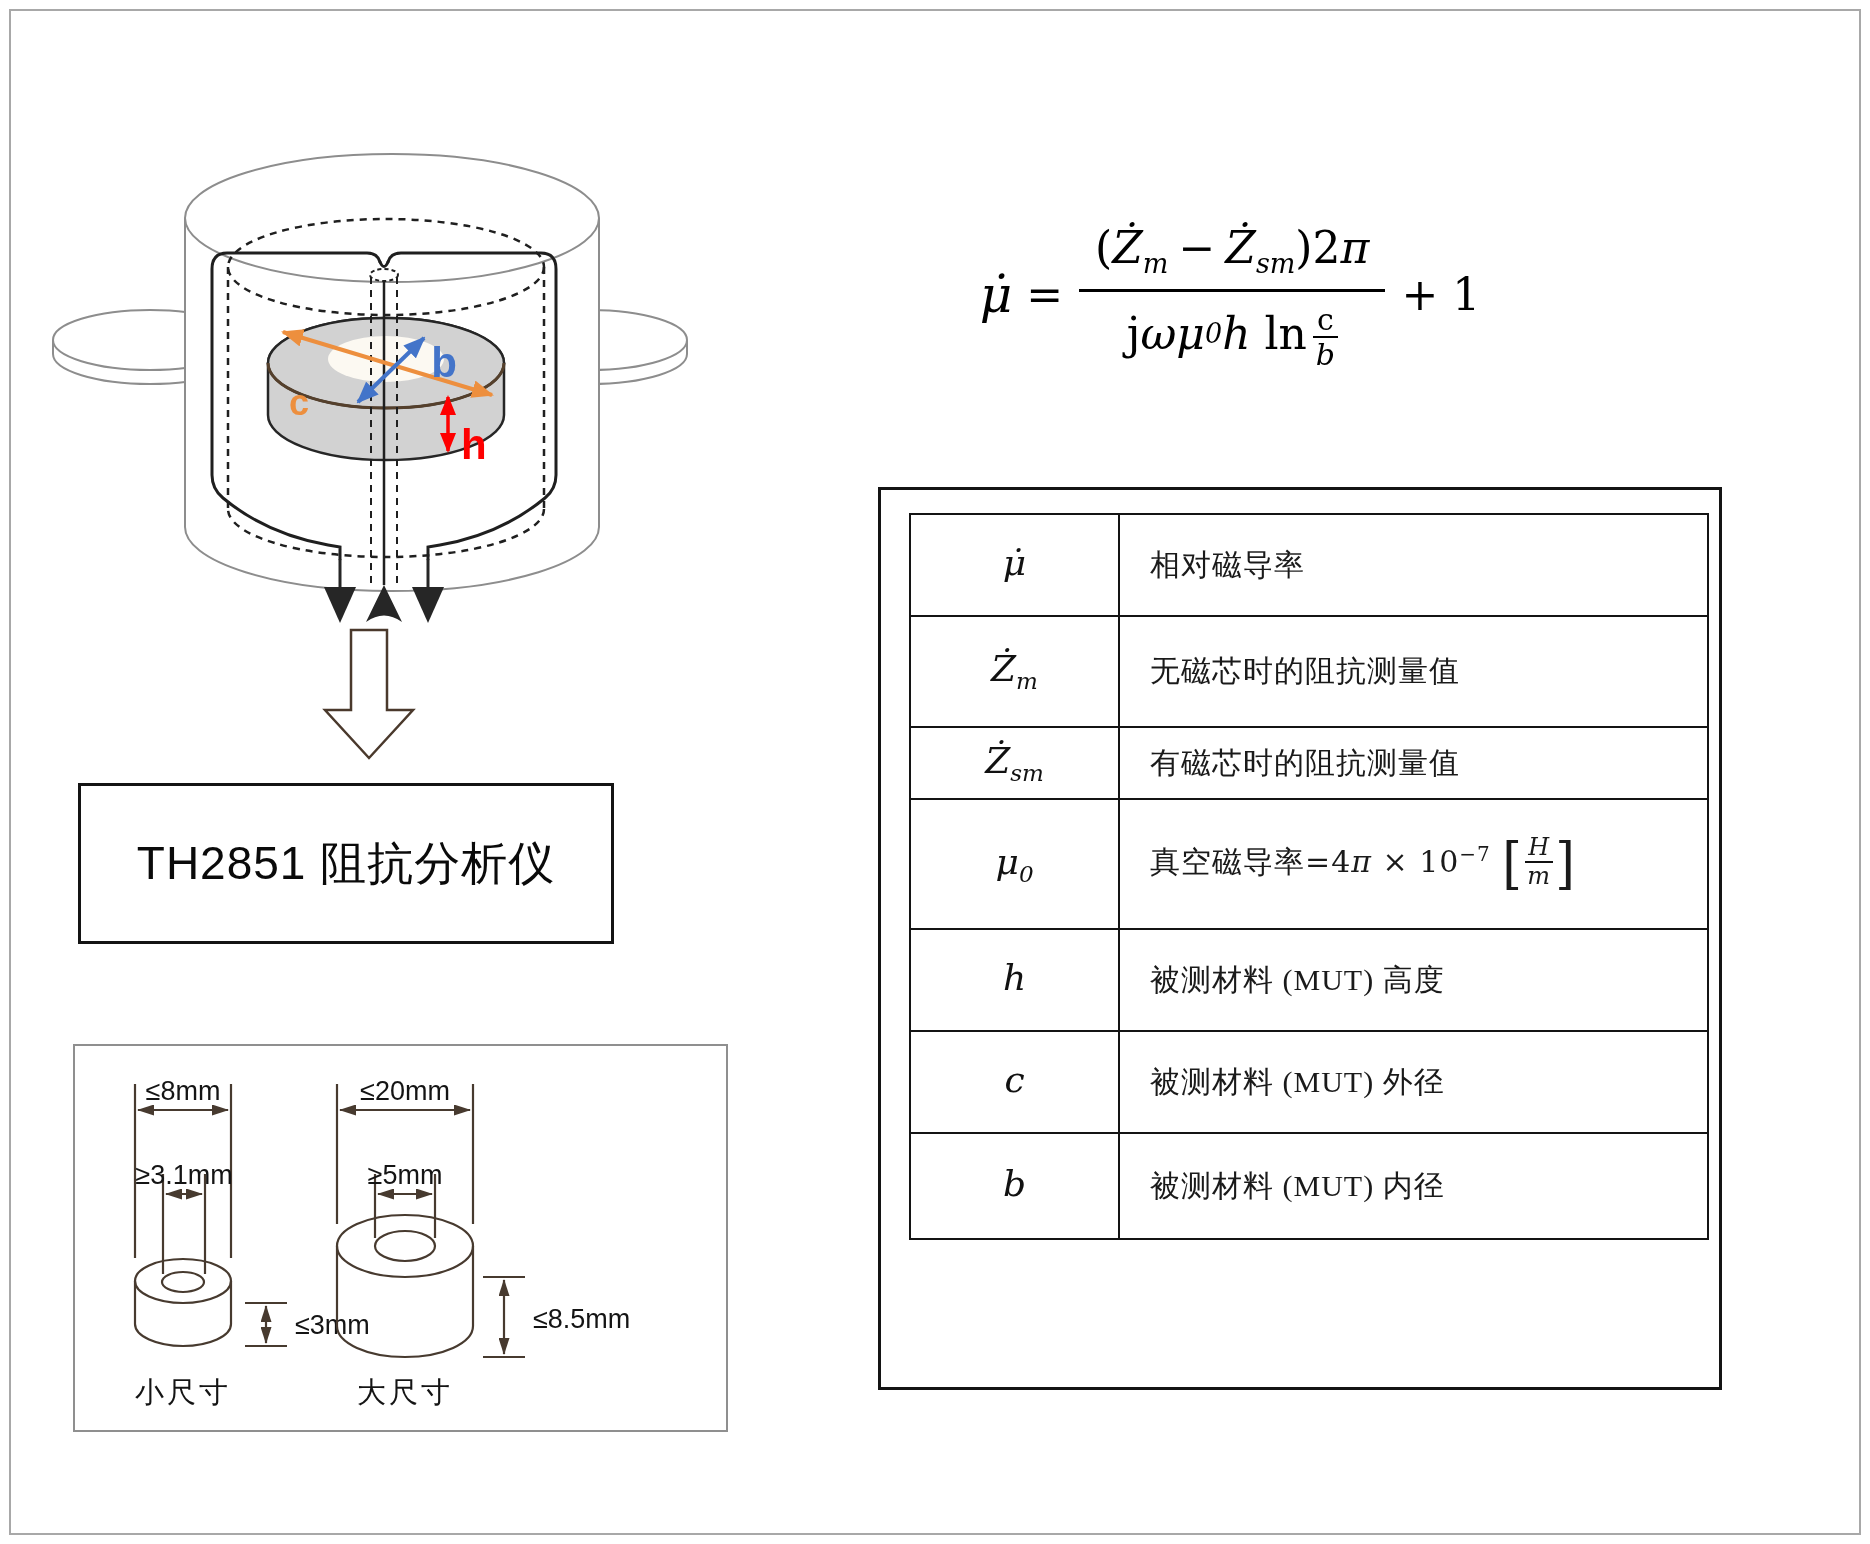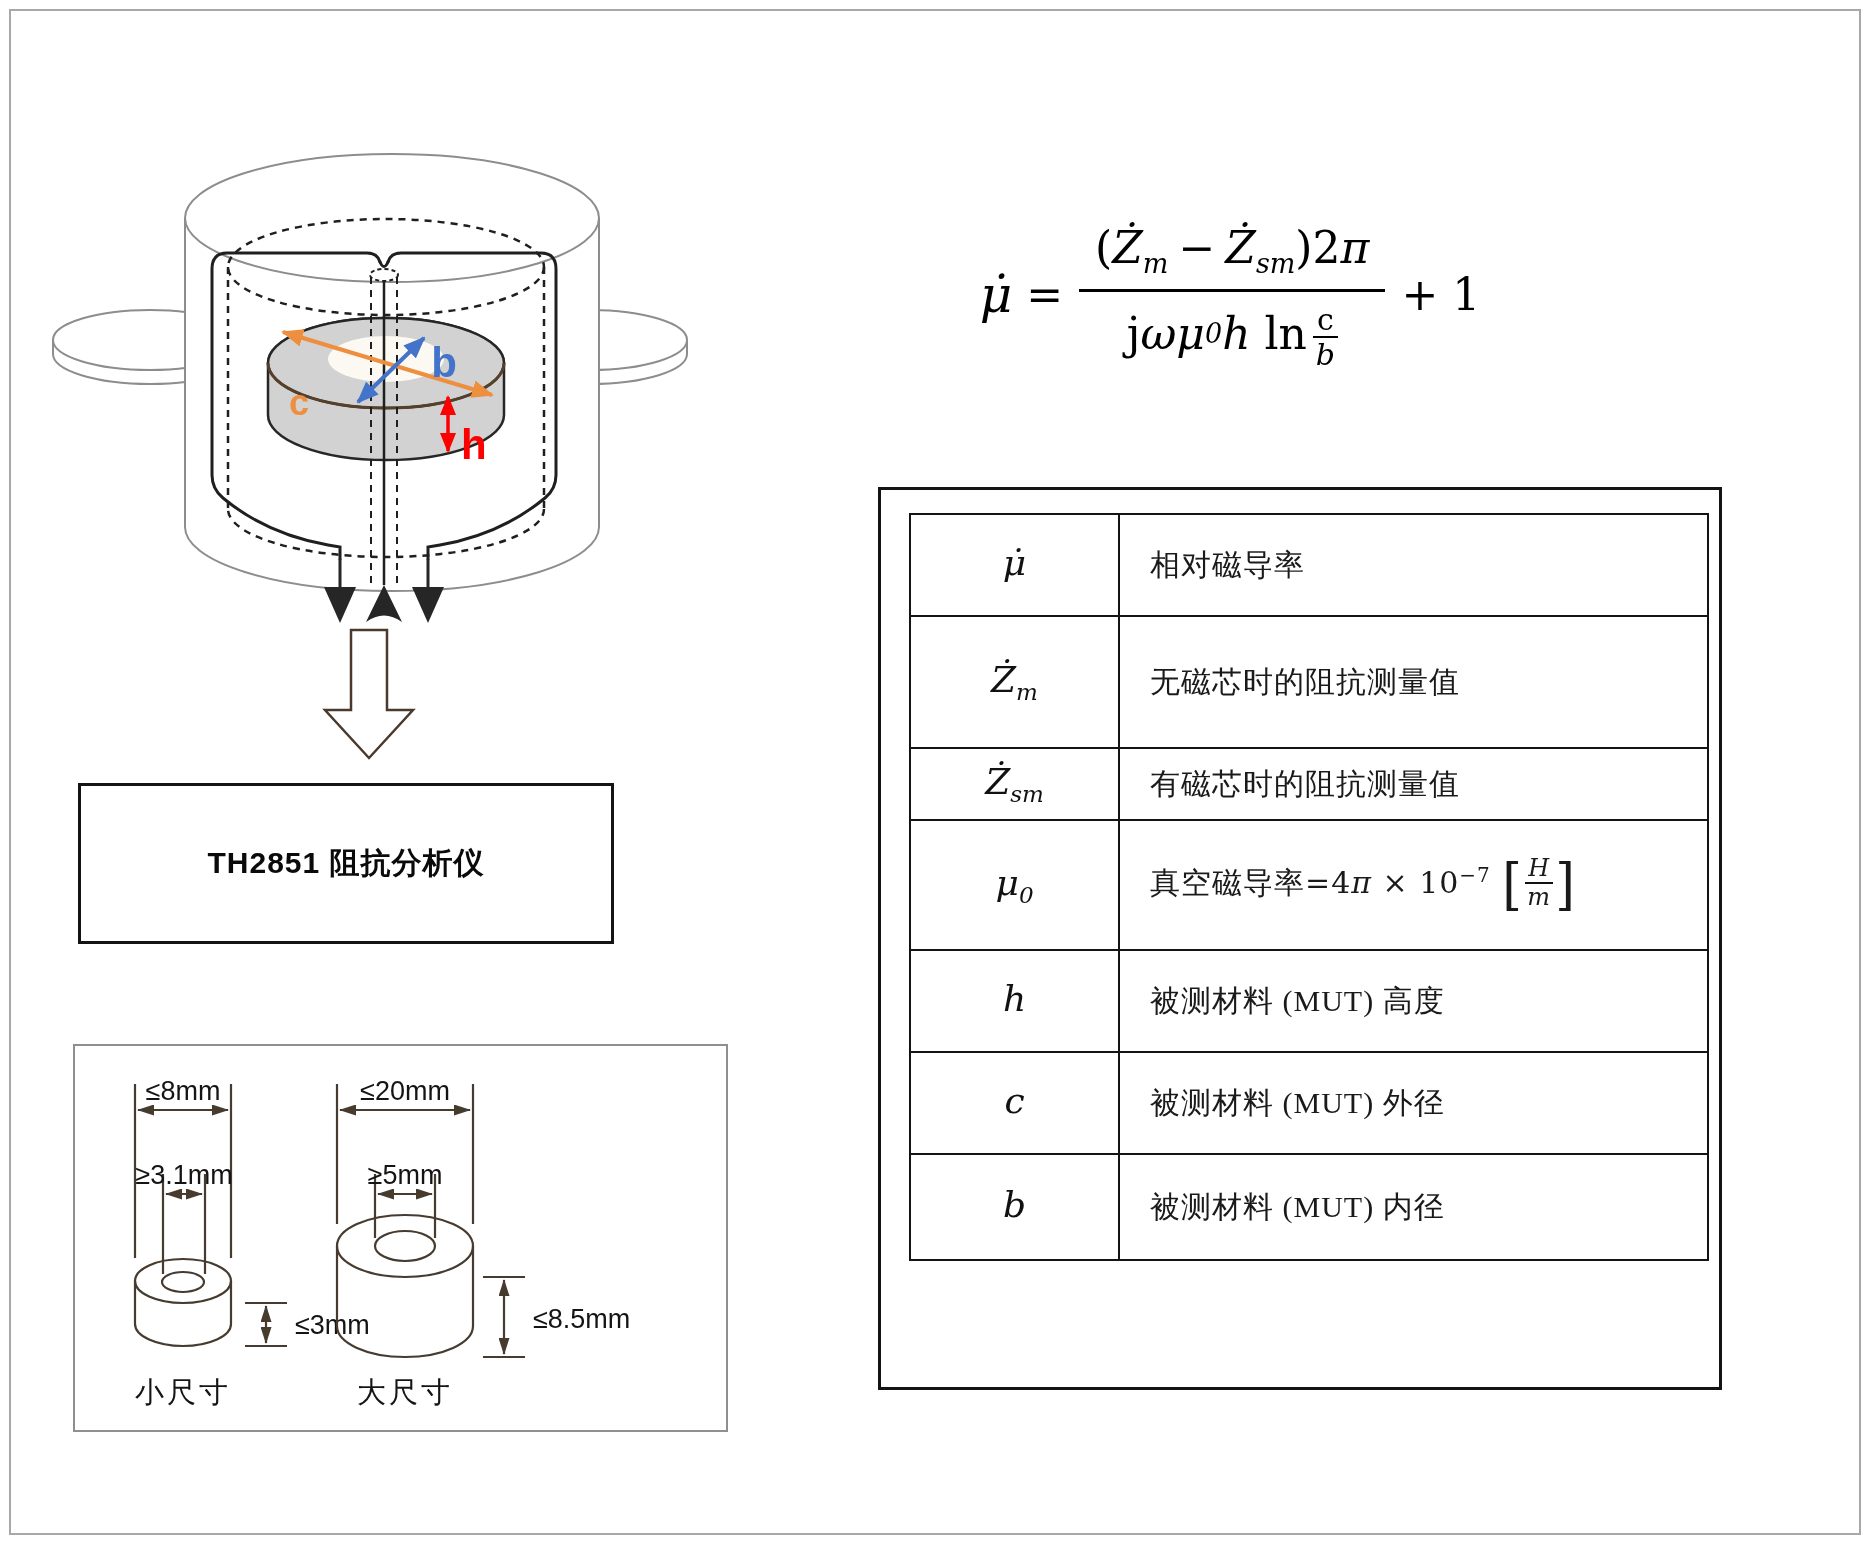--- a/index.html
+++ b/index.html
@@ -11,21 +11,21 @@
 
   
   .fixture-svg{position:absolute;left:40px;top:85px;width:660px;height:690px;}
 
   
   .analyzer-box{
     position:absolute;left:78px;top:783px;width:530px;height:155px;
     border:3px solid #141414;display:flex;align-items:center;justify-content:center;
   }
   .analyzer-box .label{
-    font-size:30px;font-weight:700;letter-spacing:1px;color:#0a0a0a;
+    font-size:46px;font-weight:400;letter-spacing:1px;color:#0a0a0a;
     font-family:"Liberation Sans", sans-serif;
   }
 
   
   .size-panel{
     position:absolute;left:73px;top:1044px;width:655px;height:388px;
     border:2px solid #8f8f8f;box-sizing:border-box;background:#fff;
   }
   .size-panel svg{display:block;}
   .dim-label{font-family:"Liberation Sans",sans-serif;font-size:27px;fill:#141414;}
@@ -240,21 +240,21 @@
   <span class="f-plus">+ 1</span>
 </div>
 
 <div class="sym-table-box">
   <table class="sym-table">
     <tbody>
       <tr style="height:102px">
         <td class="sym"><span>μ̇</span><sub></sub></td>
         <td class="desc">相对磁导率</td>
       </tr>
-      <tr style="height:132px">
+      <tr style="height:111px">
         <td class="sym"><span>Ż</span><sub>m</sub></td>
         <td class="desc">无磁芯时的阻抗测量值</td>
       </tr>
       <tr style="height:72px">
         <td class="sym"><span>Ż</span><sub>sm</sub></td>
         <td class="desc">有磁芯时的阻抗测量值</td>
       </tr>
       <tr style="height:130px">
         <td class="sym"><span>μ</span><sub>0</sub></td>
         <td class="desc"><span>真空磁导率</span><span class="mu0-eq"><span>=4</span><span class="pi">π</span><span> × 10</span><sup>−7</sup> <span class="bracket">[</span><span class="unit-frac">

